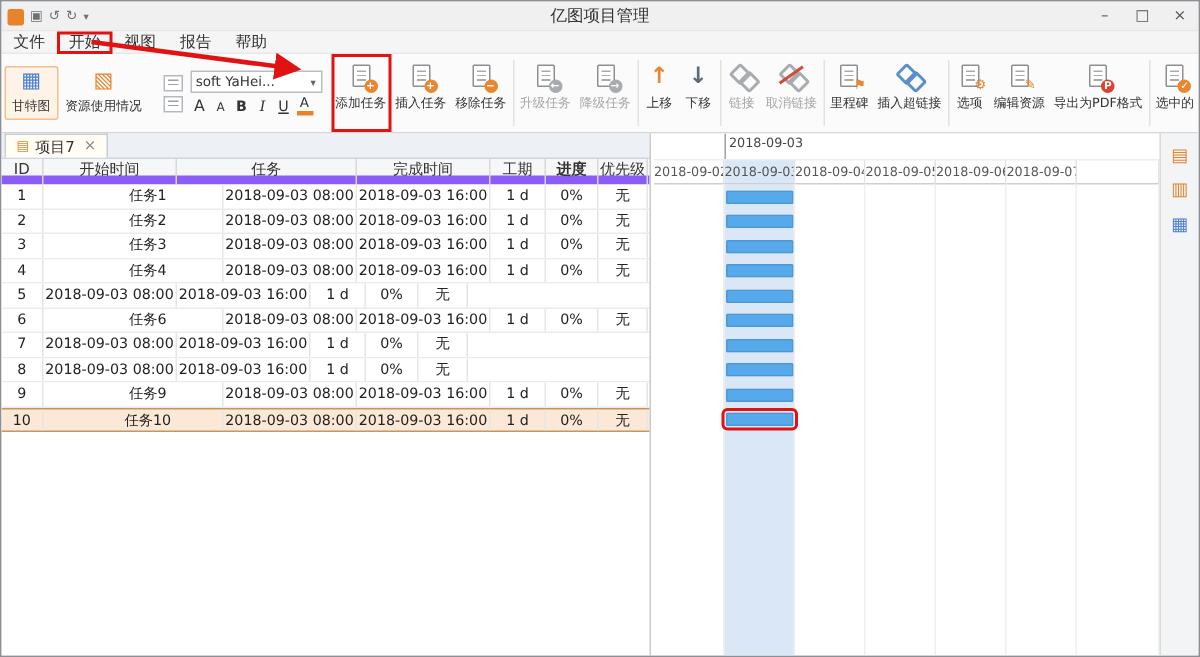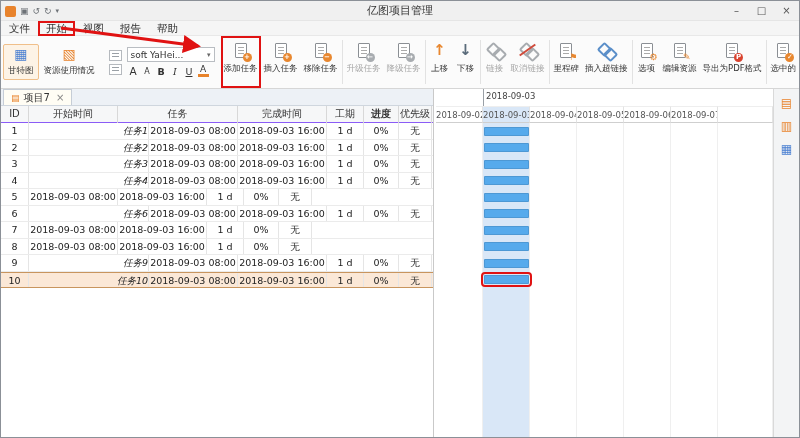--- a/index.html
+++ b/index.html
@@ -65,26 +65,26 @@
   .task-btn.disabled .tb-lbl{color:#a6a6a6;}
 
   
   .tabstrip{position:absolute;top:88px;left:0;width:432px;height:17px;background:#edf1f6;border-bottom:1px solid #cfd6de;display:flex;align-items:flex-end;}
   .tab{display:flex;align-items:center;gap:4px;height:16px;margin-left:2px;padding:0 7px;background:#fffdf4;border:1px solid #c6cdd6;border-bottom:none;font-size:10px;color:#333;}
   .tab-ico{color:#e8832c;font-size:9px;}
   .tab-close{color:#888;font-size:10px;margin-left:2px;}
 
   
   .table-pane{position:absolute;top:105px;left:0;width:432px;bottom:0;background:#fff;}
-  .thead{display:flex;height:17px;background:#f6f7f8;border-bottom:1px solid #8b5cf6;}
+  .thead{display:flex;height:17px;background:#f6f7f8;border-bottom:6px solid #8b5cf6;}
   .th{display:inline-block;height:17px;line-height:16px;font-size:10px;color:#333;text-align:center;border-right:1px solid #d8d8d8;overflow:hidden;white-space:nowrap;}
   .trow{display:flex;height:16.5px;border-bottom:1px solid #ebebeb;background:#fff;}
   .trow.sel{background:#fbe8d7;border-top:1px solid #c8955e;border-bottom:1px solid #c8955e;}
   .td{display:inline-block;height:100%;line-height:15.5px;font-size:9.5px;color:#222;text-align:center;border-right:1px solid #e5e5e5;overflow:hidden;white-space:nowrap;}
-  .td.c-task{text-align:right;padding-left:20px;font-style:italic;}
+  .td.c-task{text-align:center;padding-left:20px;}
 
   
   .splitter{position:absolute;top:88px;left:432px;width:1px;bottom:0;background:#c9c9c9;z-index:5;}
 
   
   .gantt{position:absolute;top:88px;left:433px;right:26px;bottom:0;background:#fff;overflow:hidden;}
   .g-day{position:absolute;top:17px;height:17px;line-height:17px;font-size:8.5px;color:#555;text-align:center;background:#fff;border-right:1px solid #e3e3e3;border-bottom:1px solid #cfcfcf;border-top:1px solid #eeeeee;overflow:hidden;white-space:nowrap;}
   .g-day.hl{background:#d9e7f7;}
   .g-band{position:absolute;top:34px;bottom:0;border-right:1px solid #efefef;}
   .g-band.hl{background:#d9e7f7;}

